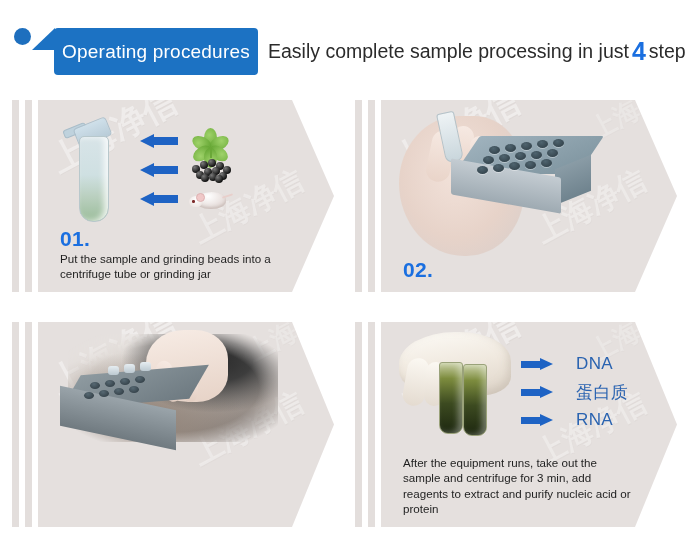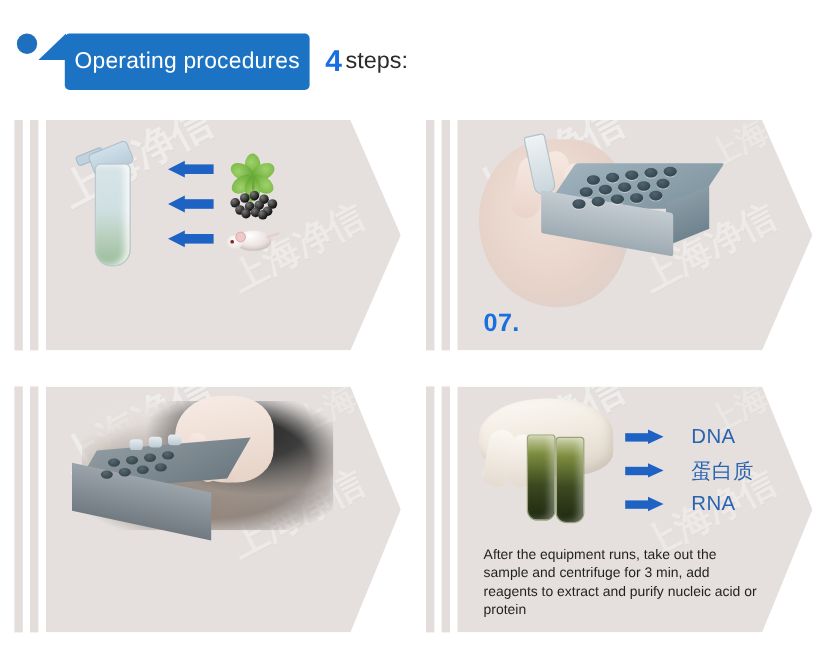--- a/index.html
+++ b/index.html
@@ -324,20 +324,21 @@
 <div class="header">
   <div class="hdr-dot"></div>
 
   <div class="badge-wrap">
     <div class="badge-tail"></div>
     <div class="badge"></div>
     <div class="badge-label">Operating procedures</div>
   </div>
 
   <div class="hdr-sentence">
+    <span>Easily complete sample processing in just</span>
     <span class="num">4</span>
     <span>steps:</span>
   </div>
 </div>
 
 <div class="grid">
 
   <div class="card r1c1">
     <div class="bar bar1"></div>
     <div class="bar bar2"></div>
@@ -394,20 +395,24 @@
 
         <div class="mouse">
           <div class="mbody"></div>
           <div class="mhead"></div>
           <div class="mear"></div>
           <div class="meye"></div>
           <div class="mtail"></div>
         </div>
       </div>
 
+      <div class="txt">
+        <div class="step-no">01.</div>
+        <div class="desc">Put the sample and grinding beads into a centrifuge tube or grinding jar</div>
+      </div>
     </div>
   </div>
 
   <div class="card r1c2">
     <div class="bar bar1"></div>
     <div class="bar bar2"></div>
     <div class="panel">
       <div class="wm">
         <span class="w1">上海净信</span>
         <span class="w3">上海净信</span>
@@ -437,21 +442,21 @@
           <div class="hole" style="left:80px;top:13px"></div>
           <div class="hole" style="left:10px;top:30px"></div>
           <div class="hole" style="left:26px;top:28px"></div>
           <div class="hole" style="left:42px;top:26px"></div>
           <div class="hole" style="left:58px;top:25px"></div>
           <div class="hole" style="left:74px;top:23px"></div>
         </div>
       </div>
 
       <div class="txt">
-        <div class="step-no">07.</div>
+        <div class="step-no">02.</div>
       </div>
     </div>
   </div>
 
   <div class="card r2c1">
     <div class="bar bar1"></div>
     <div class="bar bar2"></div>
     <div class="panel">
       <div class="wm">
         <span class="w1">上海净信</span>

